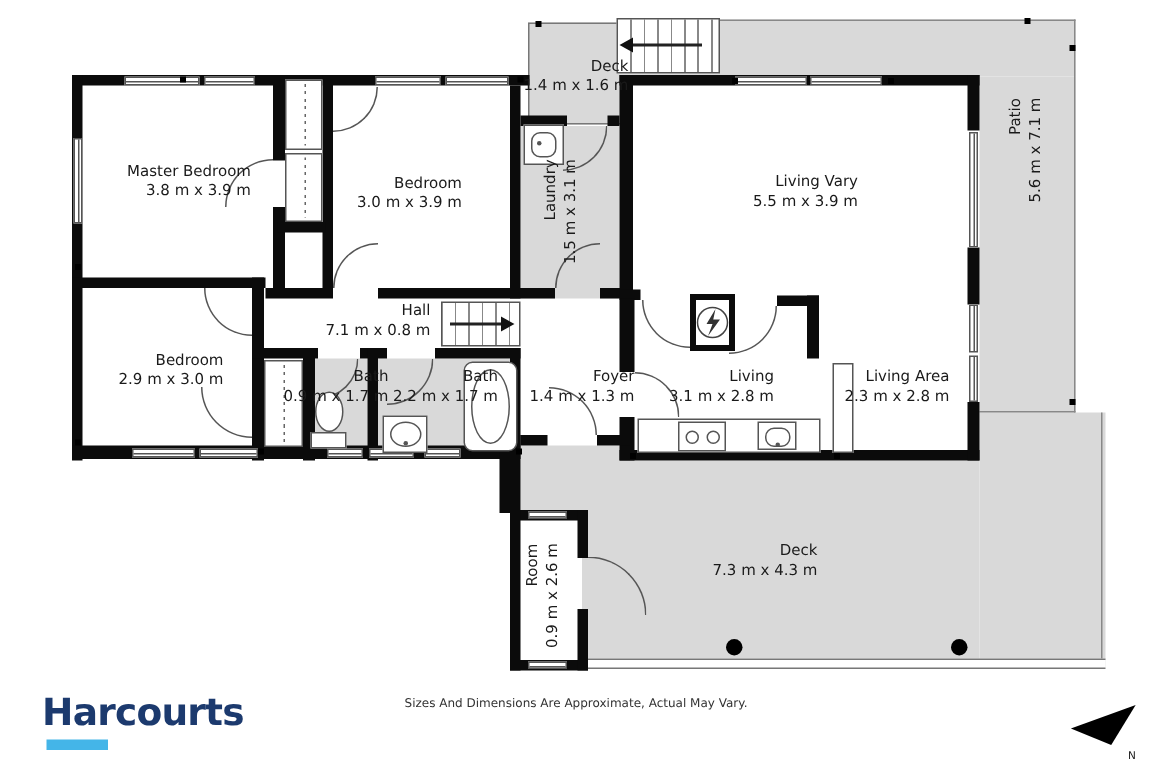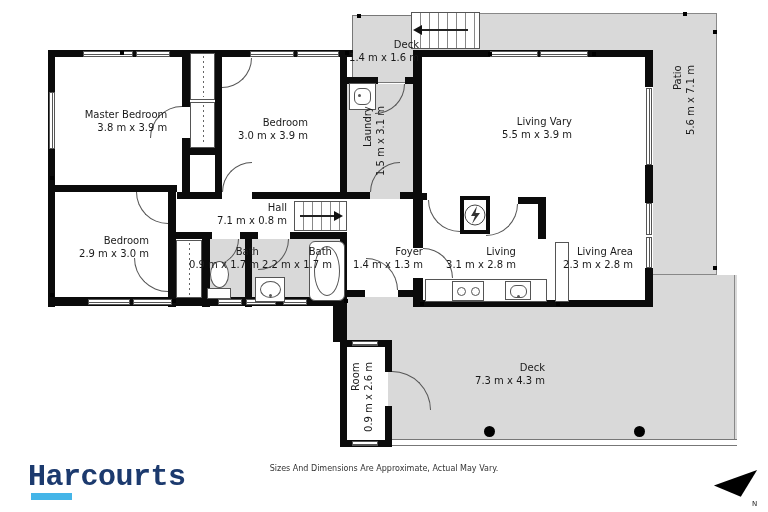--- a/index.html
+++ b/index.html
@@ -38,21 +38,21 @@
   .fx.round{border-radius:6px;}
   .ellipse{border-radius:50%;}
   .dot{background:#555;border-radius:50%;z-index:9;}
   .post{background:#000;border-radius:50%;z-index:9;}
   .tk{width:4px;height:4px;background:#000;z-index:9;}
   .fpbox{background:#fff;border:4px solid var(--wall,#0b0b0b);z-index:6;box-sizing:border-box;}
   
   .lbl{z-index:30;text-align:right;font-size:10px;line-height:1.3;color:#1a1a1a;white-space:nowrap;transform:translate(-50%,-50%);}
   .lbl.vert{writing-mode:vertical-rl;transform:translate(-50%,-50%) rotate(180deg);}
   
-  .logo{z-index:40;font-size:30px;font-weight:bold;letter-spacing:-0.5px;color:var(--logo-navy,#1c3a6e);font-family:Liberation Mono, monospace;}
+  .logo{z-index:40;font-size:25px;font-weight:bold;letter-spacing:-0.5px;color:var(--logo-navy,#1c3a6e);}
   .logo-underline{z-index:40;background:var(--logo-accent,#44b5e8);}
   .disclaimer{z-index:40;left:0;width:768px;text-align:center;font-size:8px;color:#333;}
   .compass{z-index:40;}
   .compass .head{position:absolute;left:0;top:0;width:48px;height:46px;background:#000;clip-path:polygon(4% 60%,94% 26%,60% 84%);}
   .compass .n{position:absolute;left:40px;top:42px;font-size:7px;color:#222;}
 </style>
 </head>
 <body>
 
 <div id="plan">

